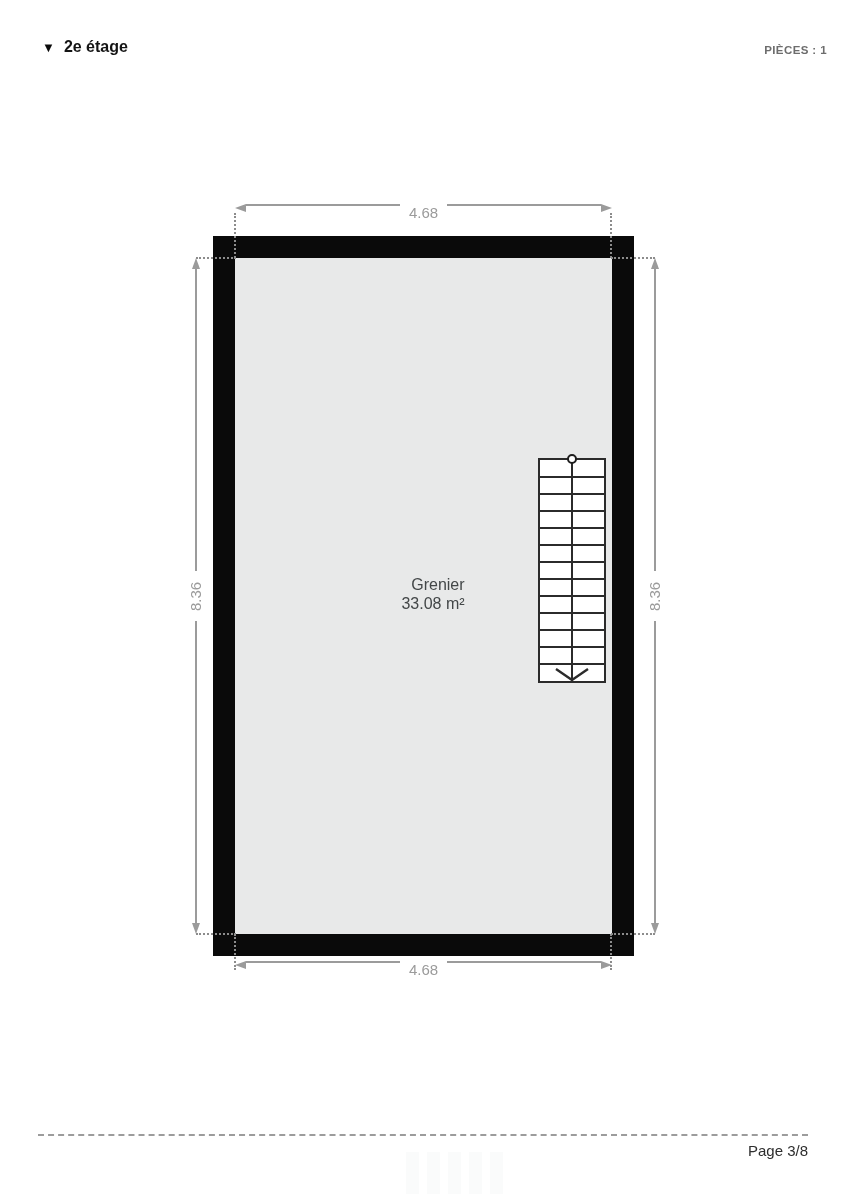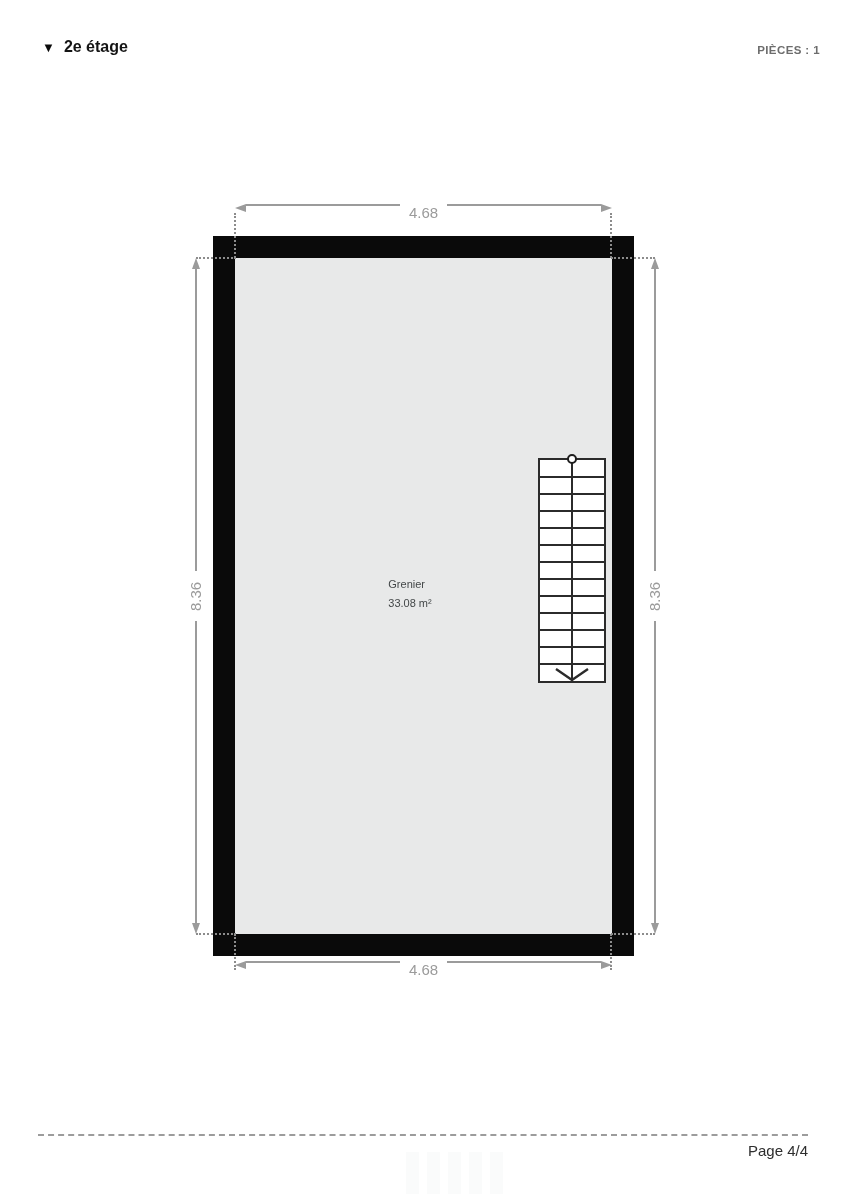--- a/index.html
+++ b/index.html
@@ -10,27 +10,27 @@
   *{box-sizing:border-box;}
   html,body{margin:0;padding:0;}
   body{
     width:848px;height:1200px;position:relative;background:#ffffff;
     font-family:"Liberation Sans","DejaVu Sans",sans-serif;overflow:hidden;
   }
   
   .floor-selector{position:absolute;left:42px;top:38px;display:flex;align-items:center;gap:9px;cursor:pointer;}
   .floor-caret{font-size:13px;color:#0a0a0a;line-height:1;}
   .floor-name{font-size:16px;font-weight:700;color:#141414;}
-  .pieces{position:absolute;right:28px;top:44px;font-size:11.5px;font-weight:700;
+  .pieces{position:absolute;right:21px;top:44px;font-size:11.5px;font-weight:700;
           color:var(--muted-text);letter-spacing:.4px;}
   
   .plan-walls{position:absolute;left:213px;top:236px;width:421px;height:720px;
               border:22px solid var(--wall);background:var(--room-fill);}
-  .room-label{position:absolute;left:410px;top:575px;transform:translateX(-50%);
-              text-align:left;color:var(--room-text);font-size:11px;line-height:19px;white-space:nowrap;}
+  .room-label{position:absolute;left:433px;top:575px;transform:translateX(-50%);
+              text-align:right;color:var(--room-text);font-size:16px;line-height:19px;white-space:nowrap;}
   
   .dim-h{position:absolute;display:flex;align-items:flex-start;height:18px;color:var(--dimension);}
   .dim-h .seg{flex:1;height:1.6px;background:var(--dimension);}
   .dim-label-h{padding:0 9px;font-size:15px;line-height:18px;}
   .arrow{width:0;height:0;}
   .arrow.left{border-top:4px solid transparent;border-bottom:4px solid transparent;border-right:11px solid var(--dimension);}
   .arrow.right{border-top:4px solid transparent;border-bottom:4px solid transparent;border-left:11px solid var(--dimension);}
   .arrow.up{border-left:4px solid transparent;border-right:4px solid transparent;border-bottom:11px solid var(--dimension);}
   .arrow.down{border-left:4px solid transparent;border-right:4px solid transparent;border-top:11px solid var(--dimension);}
   .dim-v{position:absolute;display:flex;flex-direction:column;align-items:center;width:18px;color:var(--dimension);}
@@ -133,13 +133,13 @@
 <div class="dot-v" style="left:610px;top:213px;height:45px;"></div>
 <div class="dot-v" style="left:234px;top:934px;height:36px;"></div>
 <div class="dot-v" style="left:610px;top:934px;height:36px;"></div>
 <div class="dot-h" style="left:196px;top:257px;width:40px;"></div>
 <div class="dot-h" style="left:611px;top:257px;width:44px;"></div>
 <div class="dot-h" style="left:196px;top:933px;width:40px;"></div>
 <div class="dot-h" style="left:611px;top:933px;width:44px;"></div>
 
 <div class="separator"></div>
 <div class="watermark"></div>
-<div class="page-label">Page 4/4</div>
+<div class="page-label">Page 3/8</div>
 
 </body></html>

